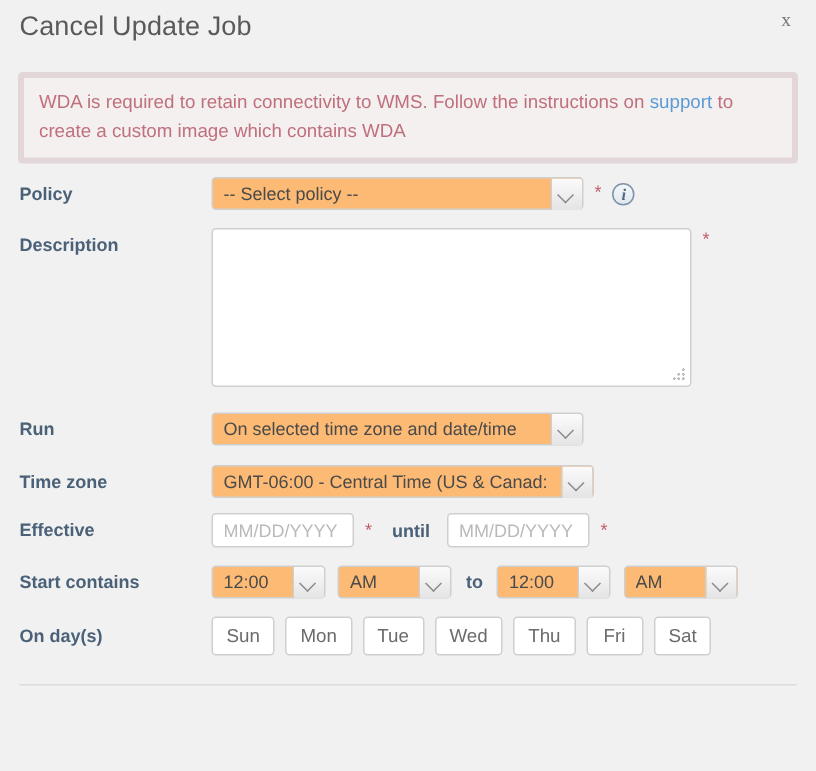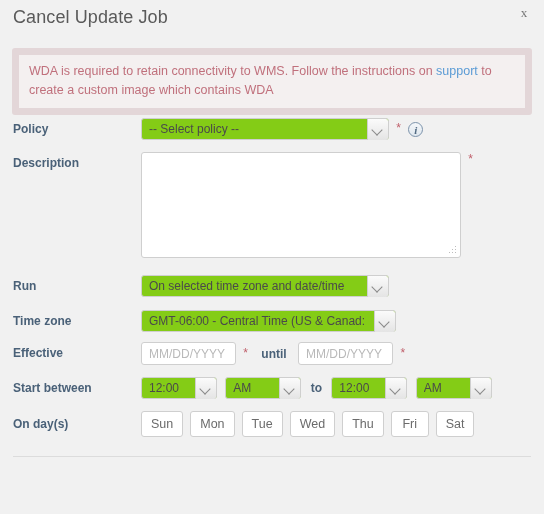--- a/index.html
+++ b/index.html
@@ -51,21 +51,21 @@
   }
 
   
   .warning {
     position: absolute;
     left: 12px; top: 48px;
     width: 520px;
     box-sizing: border-box;
     padding: 7px 10px 8px 10px;
     background: #f4f0f0;
-    border: 7px solid #000000;
+    border: 4px solid #000000;
     border-radius: 3px;
     color: #c0707c;
     font-size: 12.5px;
     line-height: 19px;
   }
   .warning a {
     color: #5b9bd5;
     text-decoration: none;
   }
 
@@ -97,21 +97,21 @@
   
   select.sel {
     -webkit-appearance: none;
     -moz-appearance: none;
     appearance: none;
     box-sizing: border-box;
     height: 22px;
     padding: 2px 26px 2px 7px;
     border: 1px solid #cfcfcf;
     border-radius: 3px;
-    background-color: #84cc16;
+    background-color: #fdba74;
     font-family: "Liberation Sans", sans-serif;
     font-size: 12px;
     color: #4a4a4a;
     vertical-align: middle;
   }
   .selwrap {
     position: relative;
     display: inline-block;
     vertical-align: middle;
   }
@@ -328,21 +328,21 @@
     <div class="ctl">
       <input class="txt" style="width: 95px;" placeholder="MM/DD/YYYY">
       <span class="req" style="margin-left:4px;">*</span>
       <span class="inline-word" style="margin:0 8px 0 10px;">until</span>
       <input class="txt" style="width: 95px;" placeholder="MM/DD/YYYY">
       <span class="req" style="margin-left:4px;">*</span>
     </div>
   </div>
 
   <div class="row" style="top:377px;">
-    <div class="lbl" style="top:4px;">Start between</div>
+    <div class="lbl" style="top:4px;">Start contains</div>
     <div class="ctl">
       <span class="selwrap">
         <select class="sel" style="width:76px;">
           <option>12:00</option>
         </select>
         <span class="arrow"></span>
       </span>
       <span class="selwrap" style="margin-left:5px;">
         <select class="sel" style="width:76px;">
           <option>AM</option>

